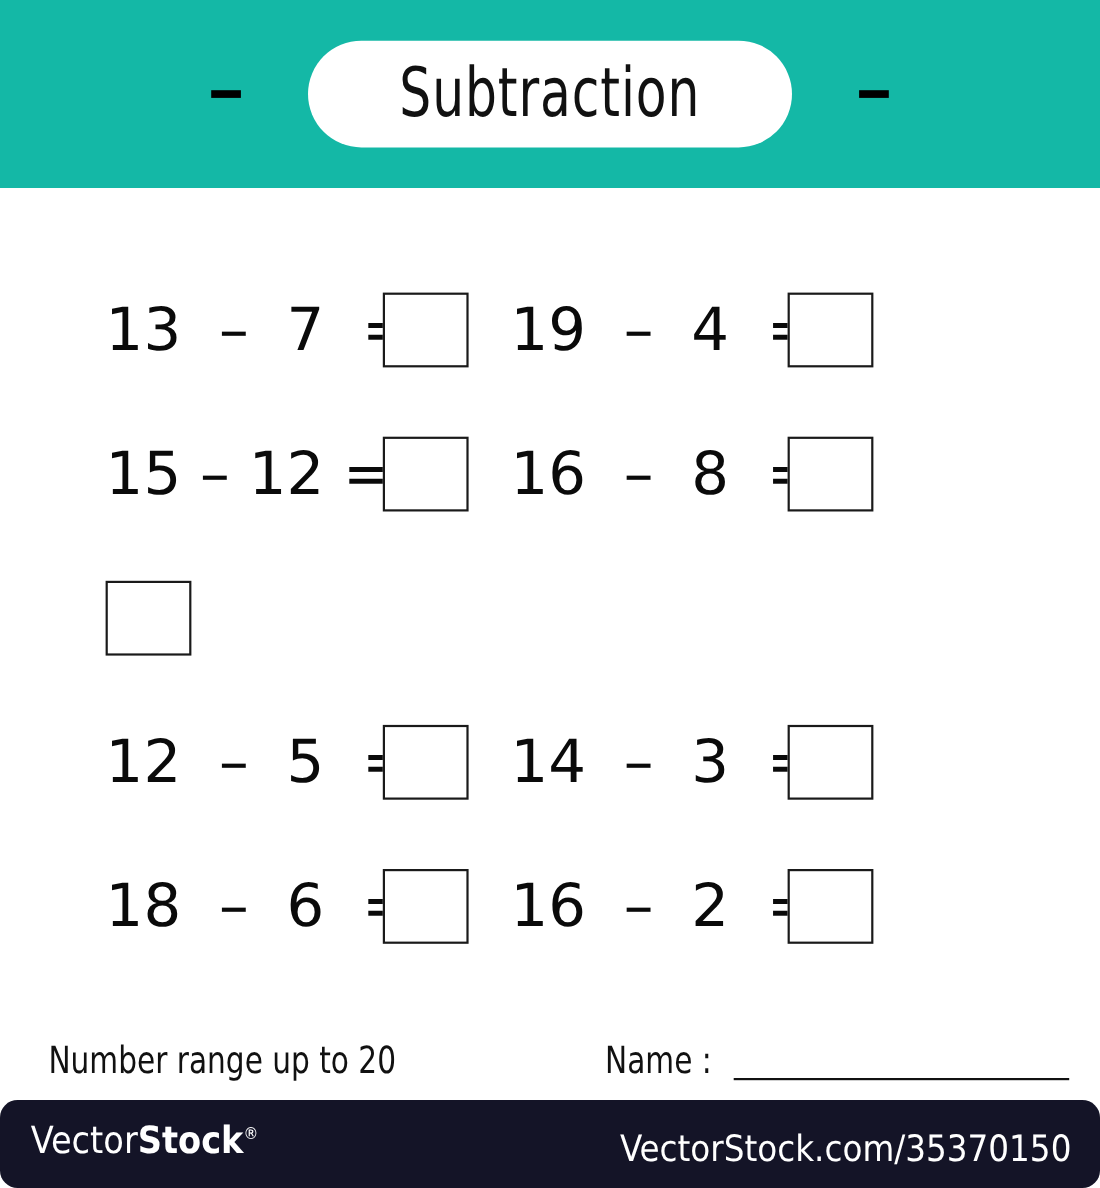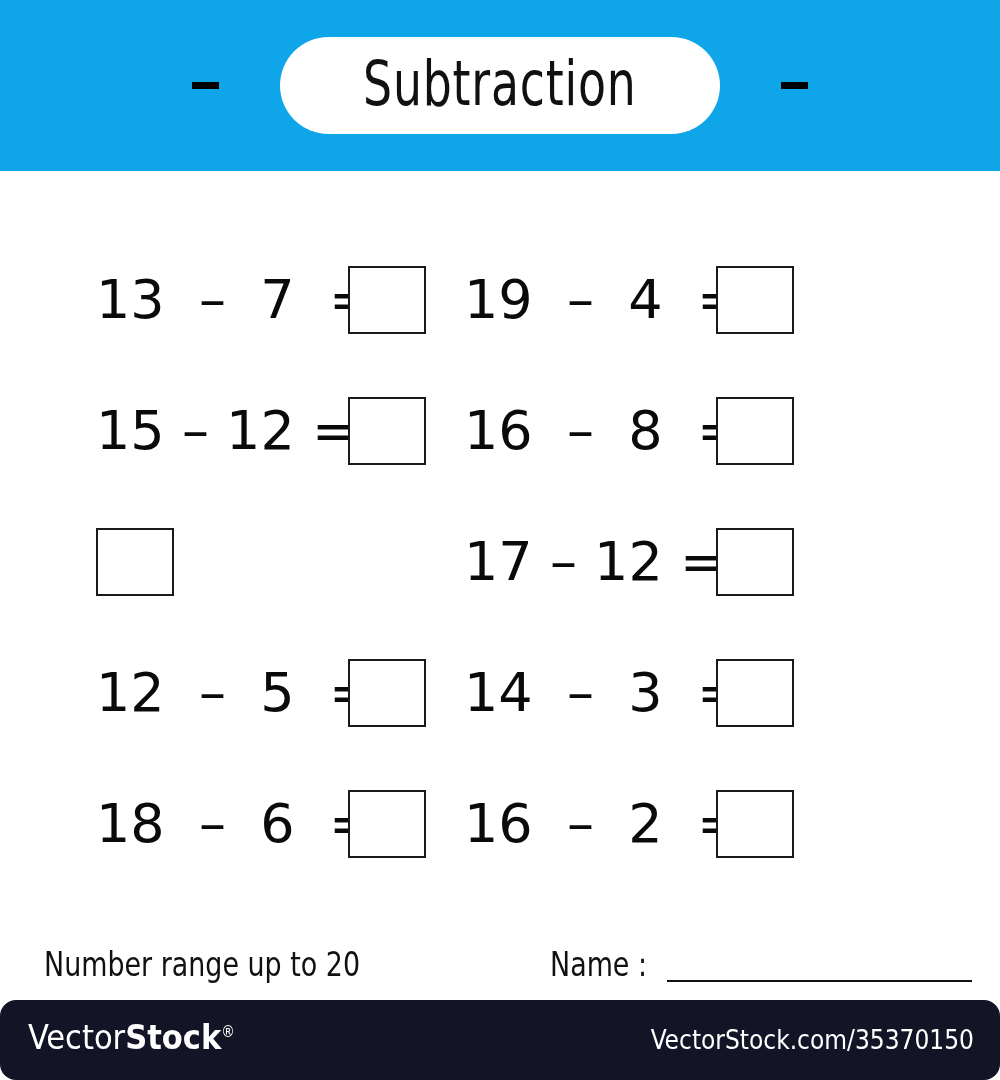--- a/index.html
+++ b/index.html
@@ -15,21 +15,21 @@
     font-family: "DejaVu Sans", sans-serif;
   }
 
   
   #header-band {
     position: absolute;
     left: 0;
     top: 0;
     width: 1000px;
     height: 171px;
-    background: #0ea5e9;
+    background: #14b8a6;
   }
   #title-pill {
     position: absolute;
     left: 280px;
     top: 37px;
     width: 440px;
     height: 97px;
     background: #ffffff;
     border-radius: 49px;
     display: flex;
@@ -175,21 +175,21 @@
     font-size: 15px;
     vertical-align: super;
     font-weight: 400;
   }
   #vs-url {
     position: absolute;
     right: 26px;
     top: 27px;
     color: #ffffff;
     font-family: "DejaVu Sans Condensed", "Liberation Sans Narrow", "Liberation Sans", sans-serif;
-    font-size: 26px;
+    font-size: 33px;
     line-height: 1;
     white-space: nowrap;
   }
 </style>
 </head>
 <body>
 
 <div id="header-band">
   <div class="header-minus" id="header-minus-left"></div>
   <div id="title-pill">
@@ -221,24 +221,20 @@
       <div class="problem-cell col-right">
         <span class="expr">16  –  8  =</span>
         <div class="answer-box"></div>
       </div>
     </div>
 
     <div class="problem-row">
       <div class="problem-cell col-left">
         <div class="answer-box"></div>
       </div>
-      <div class="problem-cell col-right">
-        <span class="expr">17 – 12 =</span>
-        <div class="answer-box"></div>
-      </div>
     </div>
 
     <div class="problem-row">
       <div class="problem-cell col-left">
         <span class="expr">12  –  5  =</span>
         <div class="answer-box"></div>
       </div>
       <div class="problem-cell col-right">
         <span class="expr">14  –  3  =</span>
         <div class="answer-box"></div>

